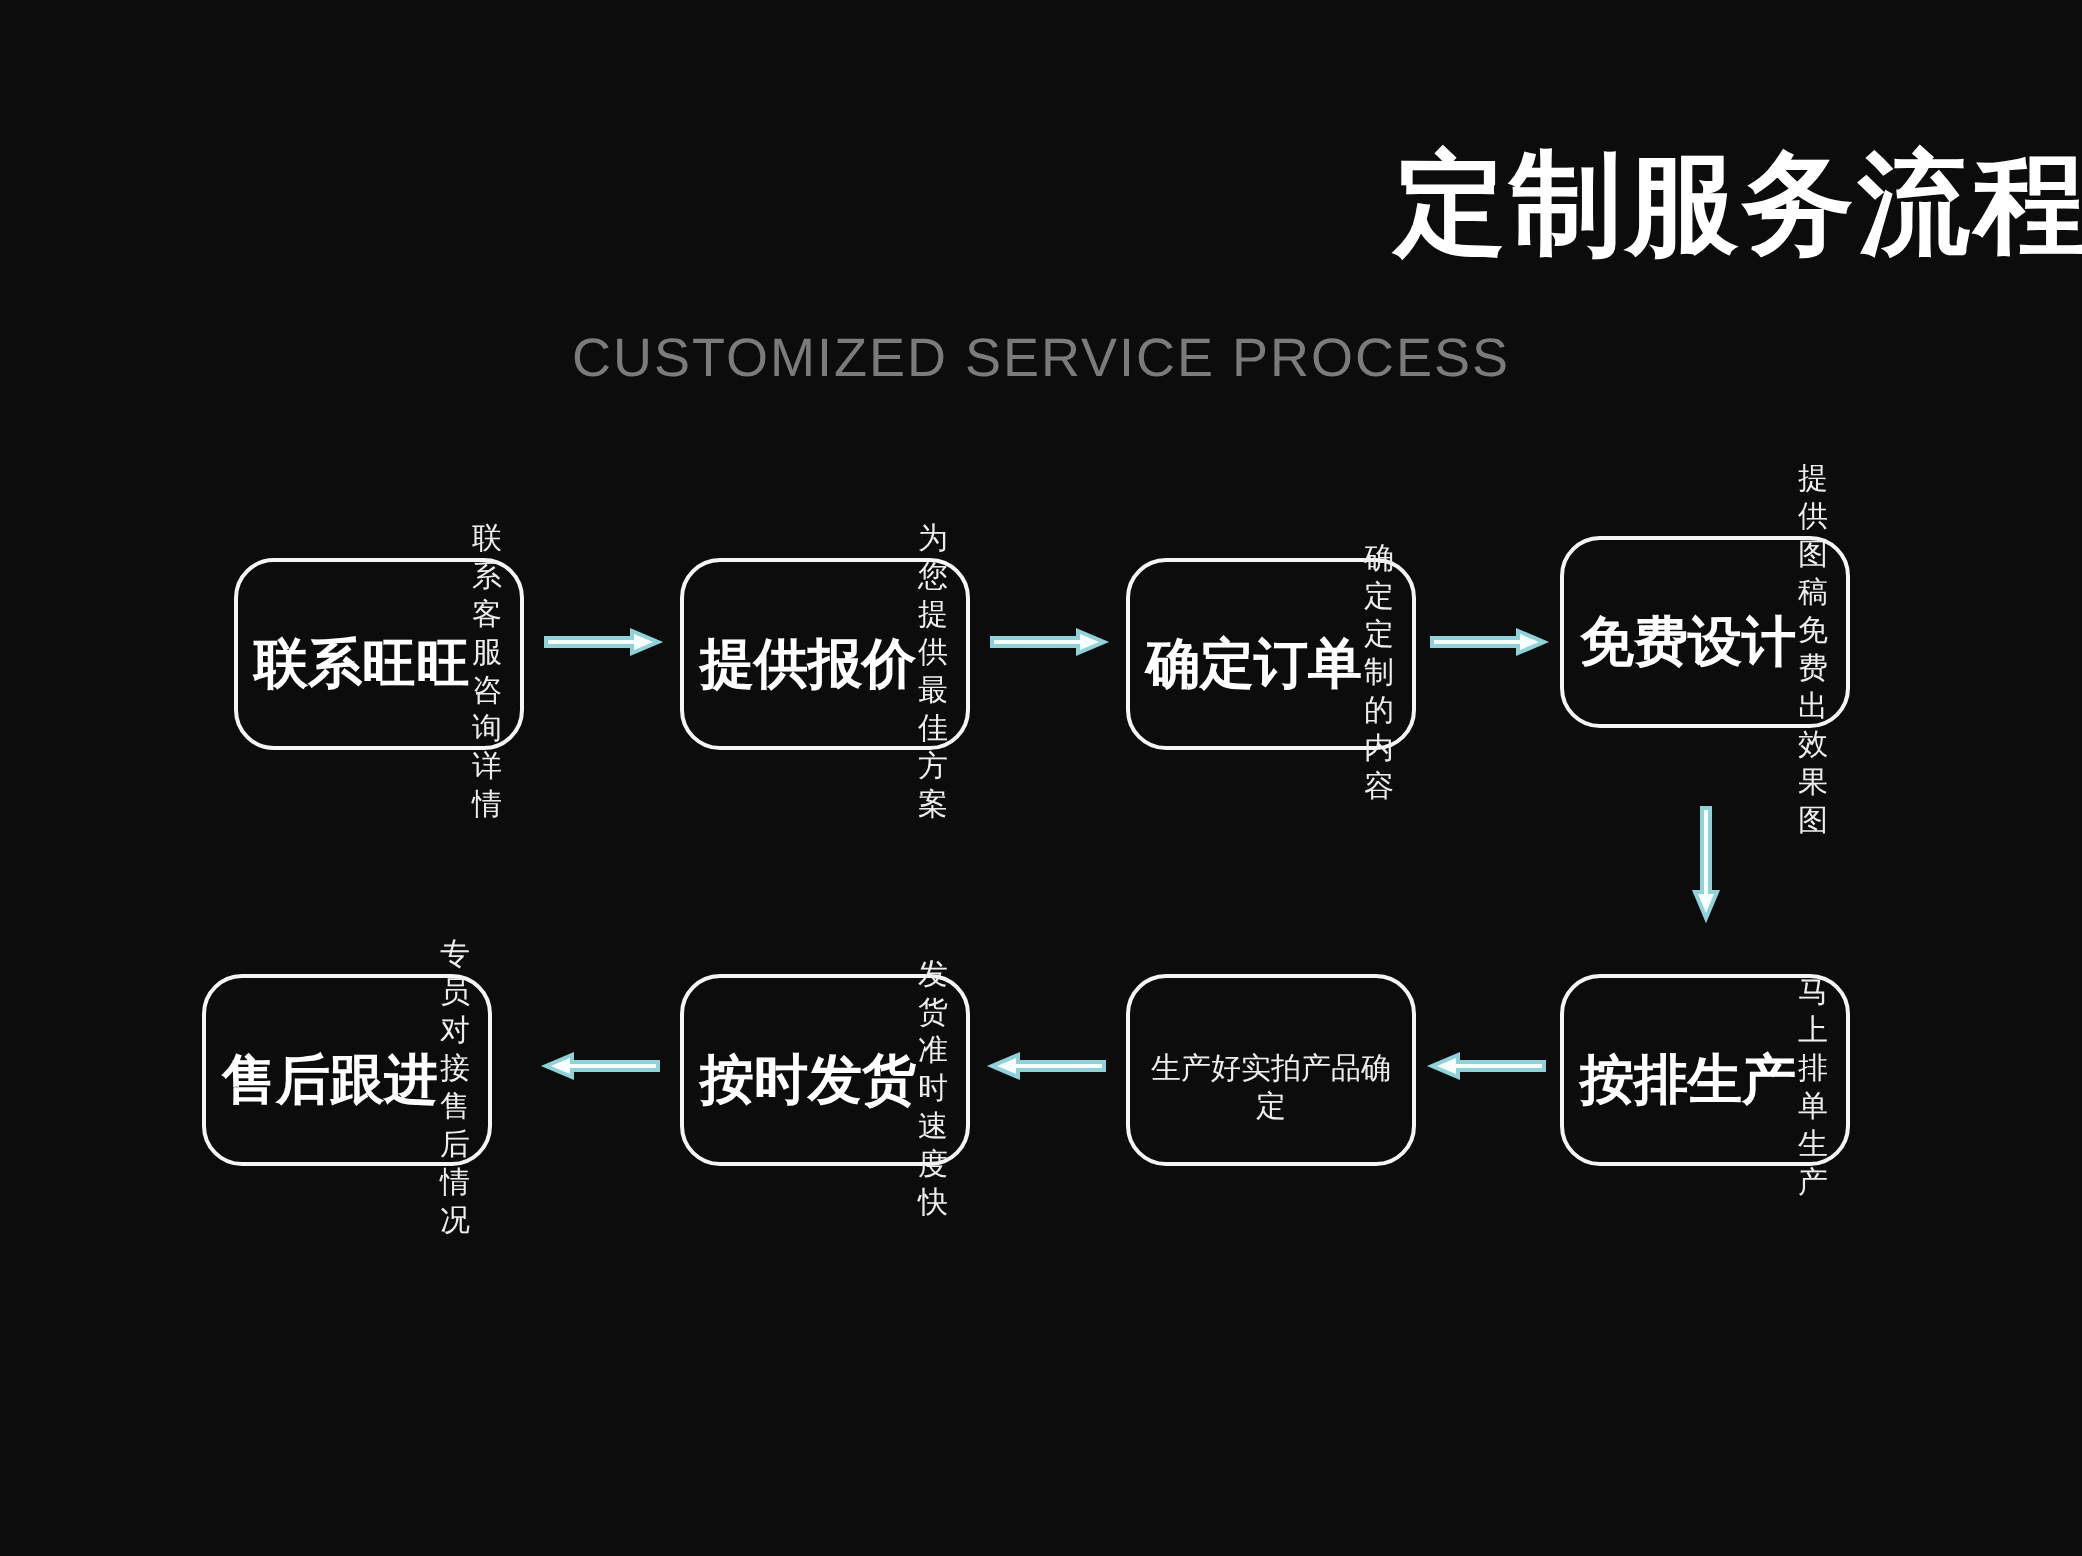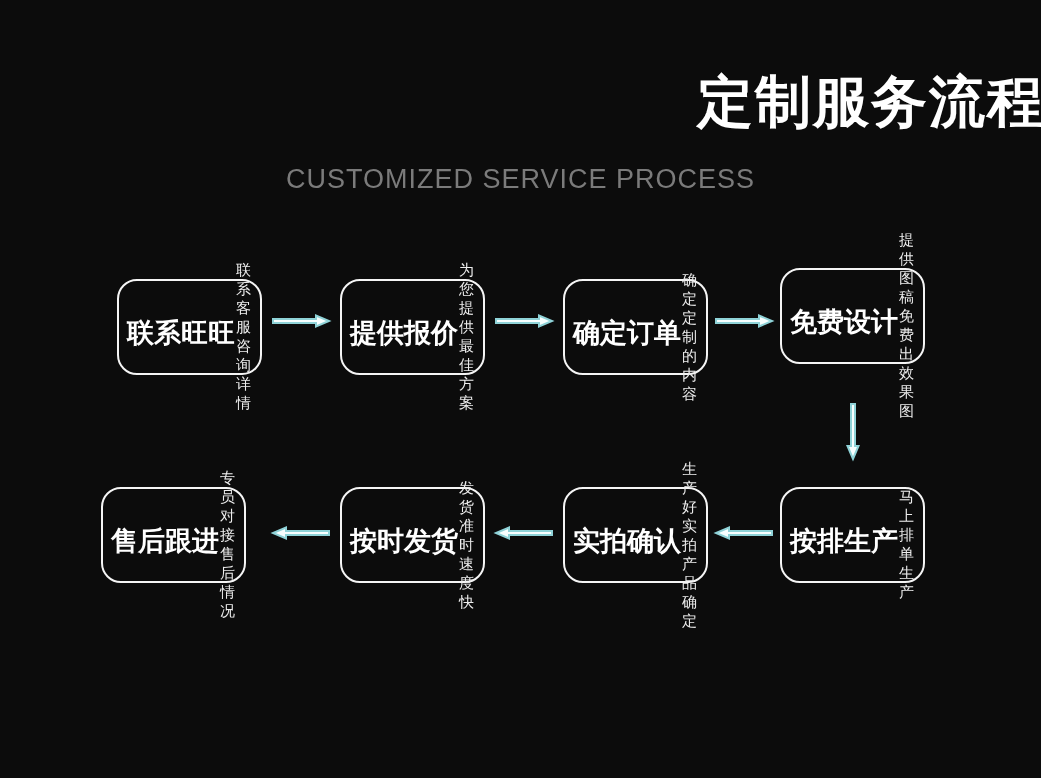--- a/index.html
+++ b/index.html
@@ -144,21 +144,20 @@
     <div class="box" style="left:780px;top:487px">
       <div class="box-title">按排生产</div>
       <div class="box-desc">马上排单生产</div>
     </div>
 
     <svg class="arrow" style="left:715px;top:526px" width="58" height="14" viewBox="0 0 58 14">
       <path d="M57 5 L14 5 L14 1.5 L1 7 L14 12.5 L14 9 L57 9 Z"></path>
     </svg>
 
     <div class="box" style="left:563px;top:487px">
-      <div class="box-title">实拍确认</div>
       <div class="box-desc">生产好实拍产品确定</div>
     </div>
 
     <svg class="arrow" style="left:495px;top:526px" width="58" height="14" viewBox="0 0 58 14">
       <path d="M57 5 L14 5 L14 1.5 L1 7 L14 12.5 L14 9 L57 9 Z"></path>
     </svg>
 
     <div class="box" style="left:340px;top:487px">
       <div class="box-title">按时发货</div>
       <div class="box-desc">发货准时速度快</div>

